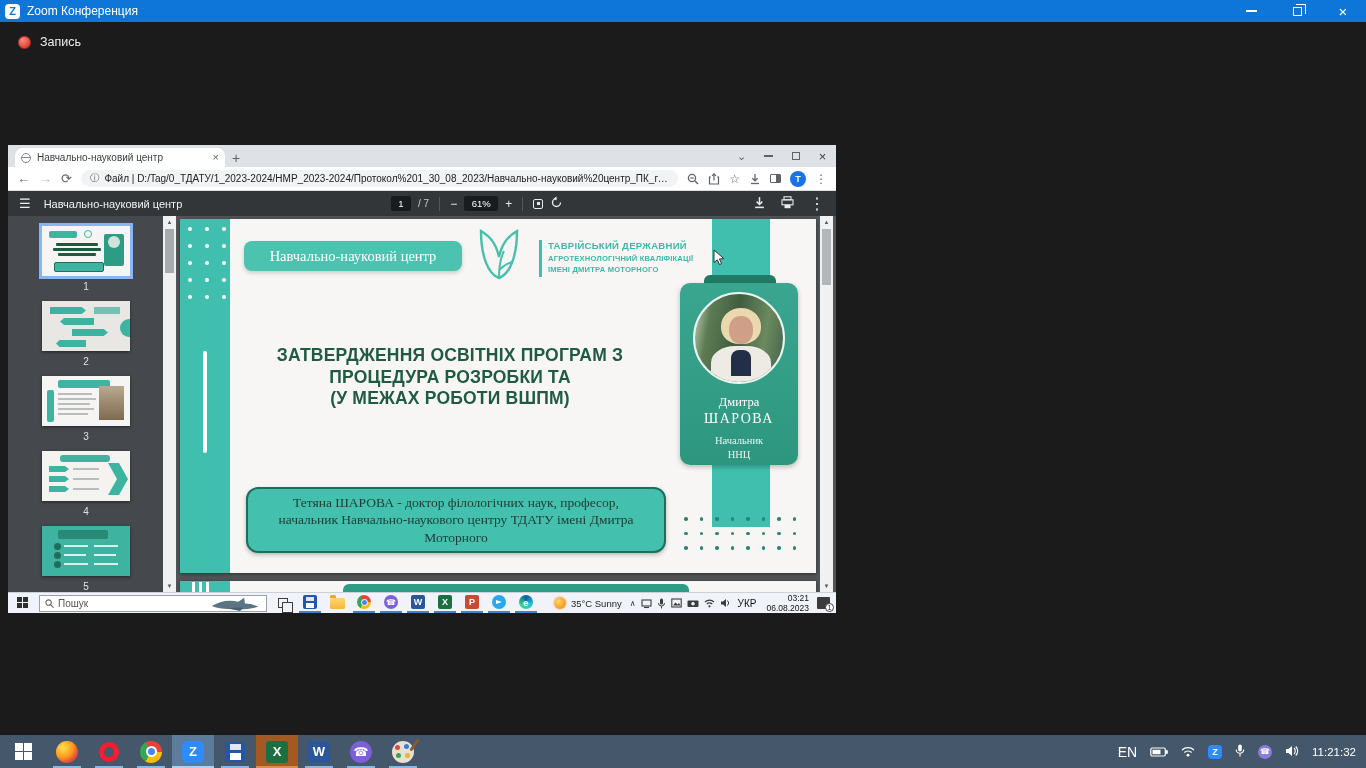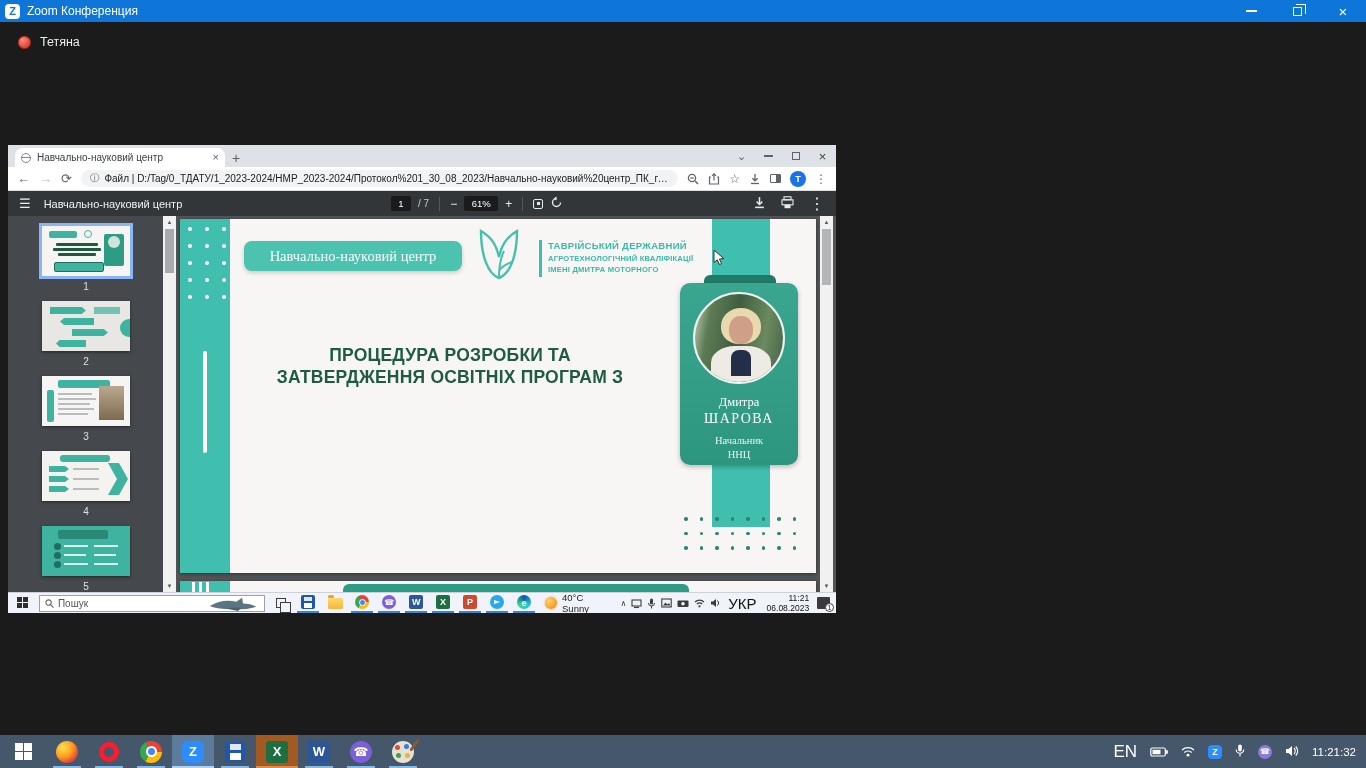--- a/index.html
+++ b/index.html
@@ -149,21 +149,21 @@
   .ic-excel{background:#1d6f42;}
   .ic-ppt{background:#cb4a32;}
   .ic-tg{width:14px;height:14px;border-radius:50%;background:#29a9eb;position:relative;}
   .ic-tg::before{content:"";position:absolute;left:4px;top:4.5px;width:0;height:0;border-left:6px solid #fff;border-top:2.8px solid transparent;border-bottom:2.8px solid transparent;}
   .ic-edge{width:14px;height:14px;border-radius:50%;background:conic-gradient(#0c59a4,#2bc3d2,#35d890,#0c59a4);color:#fff;font-size:9.5px;font-weight:bold;display:flex;align-items:center;justify-content:center;}
   .wspacer{flex:1;}
   .sunic{width:12px;height:12px;border-radius:50%;background:radial-gradient(circle at 35% 35%,#ffd36b,#f59a23 70%);box-shadow:0 0 2px #f59a23;}
   .wweather{font-size:9.5px;color:#222;margin-right:3px;}
   .wchev{font-size:8px;color:#333;}
   .trayic{display:flex;align-items:center;}
-  .wlang{font-size:15px;color:#111;margin:16px 2px;}
+  .wlang{font-size:10px;color:#111;margin:16px 2px;}
   .wdt{text-align:right;font-size:8.5px;line-height:1.2;color:#111;margin:0 3px;}
   .wnotif{position:relative;width:13px;height:12px;background:#3a3a3a;border-radius:1px;margin-right:2px;}
   .wnotif b{position:absolute;right:-4px;bottom:-3px;width:9px;height:9px;background:#fff;border:1px solid #444;border-radius:50%;font-size:6.5px;font-weight:normal;color:#111;display:flex;align-items:center;justify-content:center;}
 
   
   .vtile{position:absolute;left:847px;top:234px;width:514px;height:290px;background:linear-gradient(105deg,#e6e7e2 0%,#d6d8d1 40%,#bcc2b7 72%,#9ba49b 100%);overflow:hidden;}
   .v-line{position:absolute;left:128px;top:0;width:7px;height:180px;background:rgba(255,255,255,.55);filter:blur(3px);}
   .v-frame{position:absolute;left:6px;top:158px;width:42px;height:58px;background:#8ba291;opacity:.55;filter:blur(2px);}
   .v-shade{position:absolute;right:0;top:0;width:130px;height:290px;background:rgba(130,140,132,.30);filter:blur(6px);}
   .v-mon{position:absolute;left:358px;top:196px;width:200px;height:120px;background:#3a4145;filter:blur(2px);transform:rotate(-2deg);}
@@ -200,21 +200,21 @@
   .ic-letter.big{width:22px;height:22px;font-size:13px;border-radius:3px;}
   .ic-viber.big{width:22px;height:22px;font-size:12px;background:#7b60d8;}
   .ic-palette{width:22px;height:22px;border-radius:50%;background:#e8e0d2;position:relative;}
   .ic-palette i{position:absolute;width:5px;height:5px;border-radius:50%;}
   .ic-palette i:nth-child(1){left:3px;top:4px;background:#d84b3a;}
   .ic-palette i:nth-child(2){left:12px;top:3px;background:#3a7bd8;}
   .ic-palette i:nth-child(3){left:4px;top:12px;background:#3aa04a;}
   .ic-palette i:nth-child(4){left:13px;top:12px;background:#e8b33a;}
   .ic-palette b{position:absolute;right:-2px;top:-3px;width:3px;height:14px;background:#8a5a2e;transform:rotate(35deg);border-radius:2px;}
   .systray{margin-left:auto;display:flex;align-items:center;gap:13px;padding-right:10px;}
-  .slang{font-size:17px;}
+  .slang{font-size:14px;}
   .sclock{font-size:11.5px;}
   .zmini{width:14px;height:14px;background:#2d8cff;border-radius:4px;color:#fff;font-size:9px;font-weight:bold;display:flex;align-items:center;justify-content:center;}
   .vmini{width:14px;height:14px;background:#8a7bdc;border-radius:50%;color:#fff;font-size:8px;display:flex;align-items:center;justify-content:center;}
 
   .cursor{position:absolute;left:713px;top:249px;z-index:50;}
 </style>
 </head>
 <body>
 
 <div class="screen">
@@ -230,21 +230,21 @@
           <div class="rest"></div>
         </div>
       <div class="zwb close">
           <span>×</span>
         </div>
     </div>
   </div>
 
   <div class="recrow">
     <div class="recdot"></div>
-    <div class="reclabel">Тетяна</div>
+    <div class="reclabel">Запись</div>
   </div>
 
   <div class="shared">
 
     <div class="tabstrip">
       <div class="tab">
         <div class="favicon"></div>
         <div class="tabtitle">Навчально-науковий центр</div>
         <div class="tabclose">×</div>
       </div>
@@ -442,38 +442,40 @@
               </svg>
           </div>
           <div class="sepline"></div>
           <div class="sorg">
             <div class="l1">ТАВРІЙСЬКИЙ ДЕРЖАВНИЙ</div>
             <div class="l2">АГРОТЕХНОЛОГІЧНИЙ КВАЛІФІКАЦІЇ</div>
             <div class="l2">ІМЕНІ ДМИТРА МОТОРНОГО</div>
           </div>
 
           <div class="stitle">
+            <div>ЗАТВЕРДЖЕННЯ ОСВІТНІХ ПРОГРАМ З</div>
             <div>ПРОЦЕДУРА РОЗРОБКИ ТА</div>
-            <div>ЗАТВЕРДЖЕННЯ ОСВІТНІХ ПРОГРАМ З</div>
+            <div>(У  МЕЖАХ РОБОТИ ВШПМ)</div>
           </div>
 
           <div class="scardnotch"></div>
           <div class="scard">
             <div class="sphoto">
               <div class="ph-hair"></div>
               <div class="ph-face"></div>
               <div class="ph-body"></div>
               <div class="ph-chest"></div>
             </div>
             <div class="nm1">Дмитра</div>
             <div class="nm2">ШАРОВА</div>
             <div class="rl1">Начальник</div>
             <div class="rl2">ННЦ</div>
           </div>
 
+          <div class="sfooter">Тетяна ШАРОВА - доктор філологічних наук, професор, начальник Навчально-наукового центру ТДАТУ імені Дмитра Моторного</div>
 
           <div class="sdots2" style="left:504px;top:298px;">
             <i></i>
               <i></i>
               <i></i>
               <i></i>
               <i></i>
               <i></i>
               <i></i>
               <i></i>
@@ -556,21 +558,21 @@
           <div class="ic-letter ic-ppt">P</div>
         </div>
       <div class="wt-item run">
           <div class="ic-tg"></div>
         </div>
       <div class="wt-item run">
           <div class="ic-edge">e</div>
         </div>
       <div class="wspacer"></div>
       <div class="sunic"></div>
-      <div class="wweather">40°C Sunny</div>
+      <div class="wweather">35°C Sunny</div>
       <div class="wchev">∧</div>
       <div class="trayic">
           <svg width="11" height="11" viewBox="0 0 11 11">
             <rect x="1" y="2" width="9" height="6" fill="none" stroke="#3c3c3c" stroke-width="1.1"></rect>
             <line x1="3" y1="9.5" x2="8" y2="9.5" stroke="#3c3c3c" stroke-width="1.1"></line>
           </svg>
         </div>
       <div class="trayic">
           <svg width="9" height="11" viewBox="0 0 9 11">
             <rect x="3" y="0.5" width="3" height="6" rx="1.5" fill="#3c3c3c"></rect>
@@ -598,21 +600,21 @@
           </svg>
         </div>
       <div class="trayic">
           <svg width="11" height="10" viewBox="0 0 11 10">
             <path d="M1,3.5 L3,3.5 L6,1 L6,9 L3,6.5 L1,6.5 Z" fill="#3c3c3c"></path>
             <path d="M7.5,2.5 A3.5,3.5 0 0 1 7.5,7.5" fill="none" stroke="#3c3c3c" stroke-width="1"></path>
           </svg>
         </div>
       <div class="wlang">УКР</div>
       <div class="wdt">
-        <div>11:21</div>
+        <div>03:21</div>
         <div>06.08.2023</div>
       </div>
       <div class="wnotif">
           <b>1</b>
         </div>
     </div>
   </div>
 
   <div class="cursor">
     <svg width="12" height="17" viewBox="0 0 12 17">

